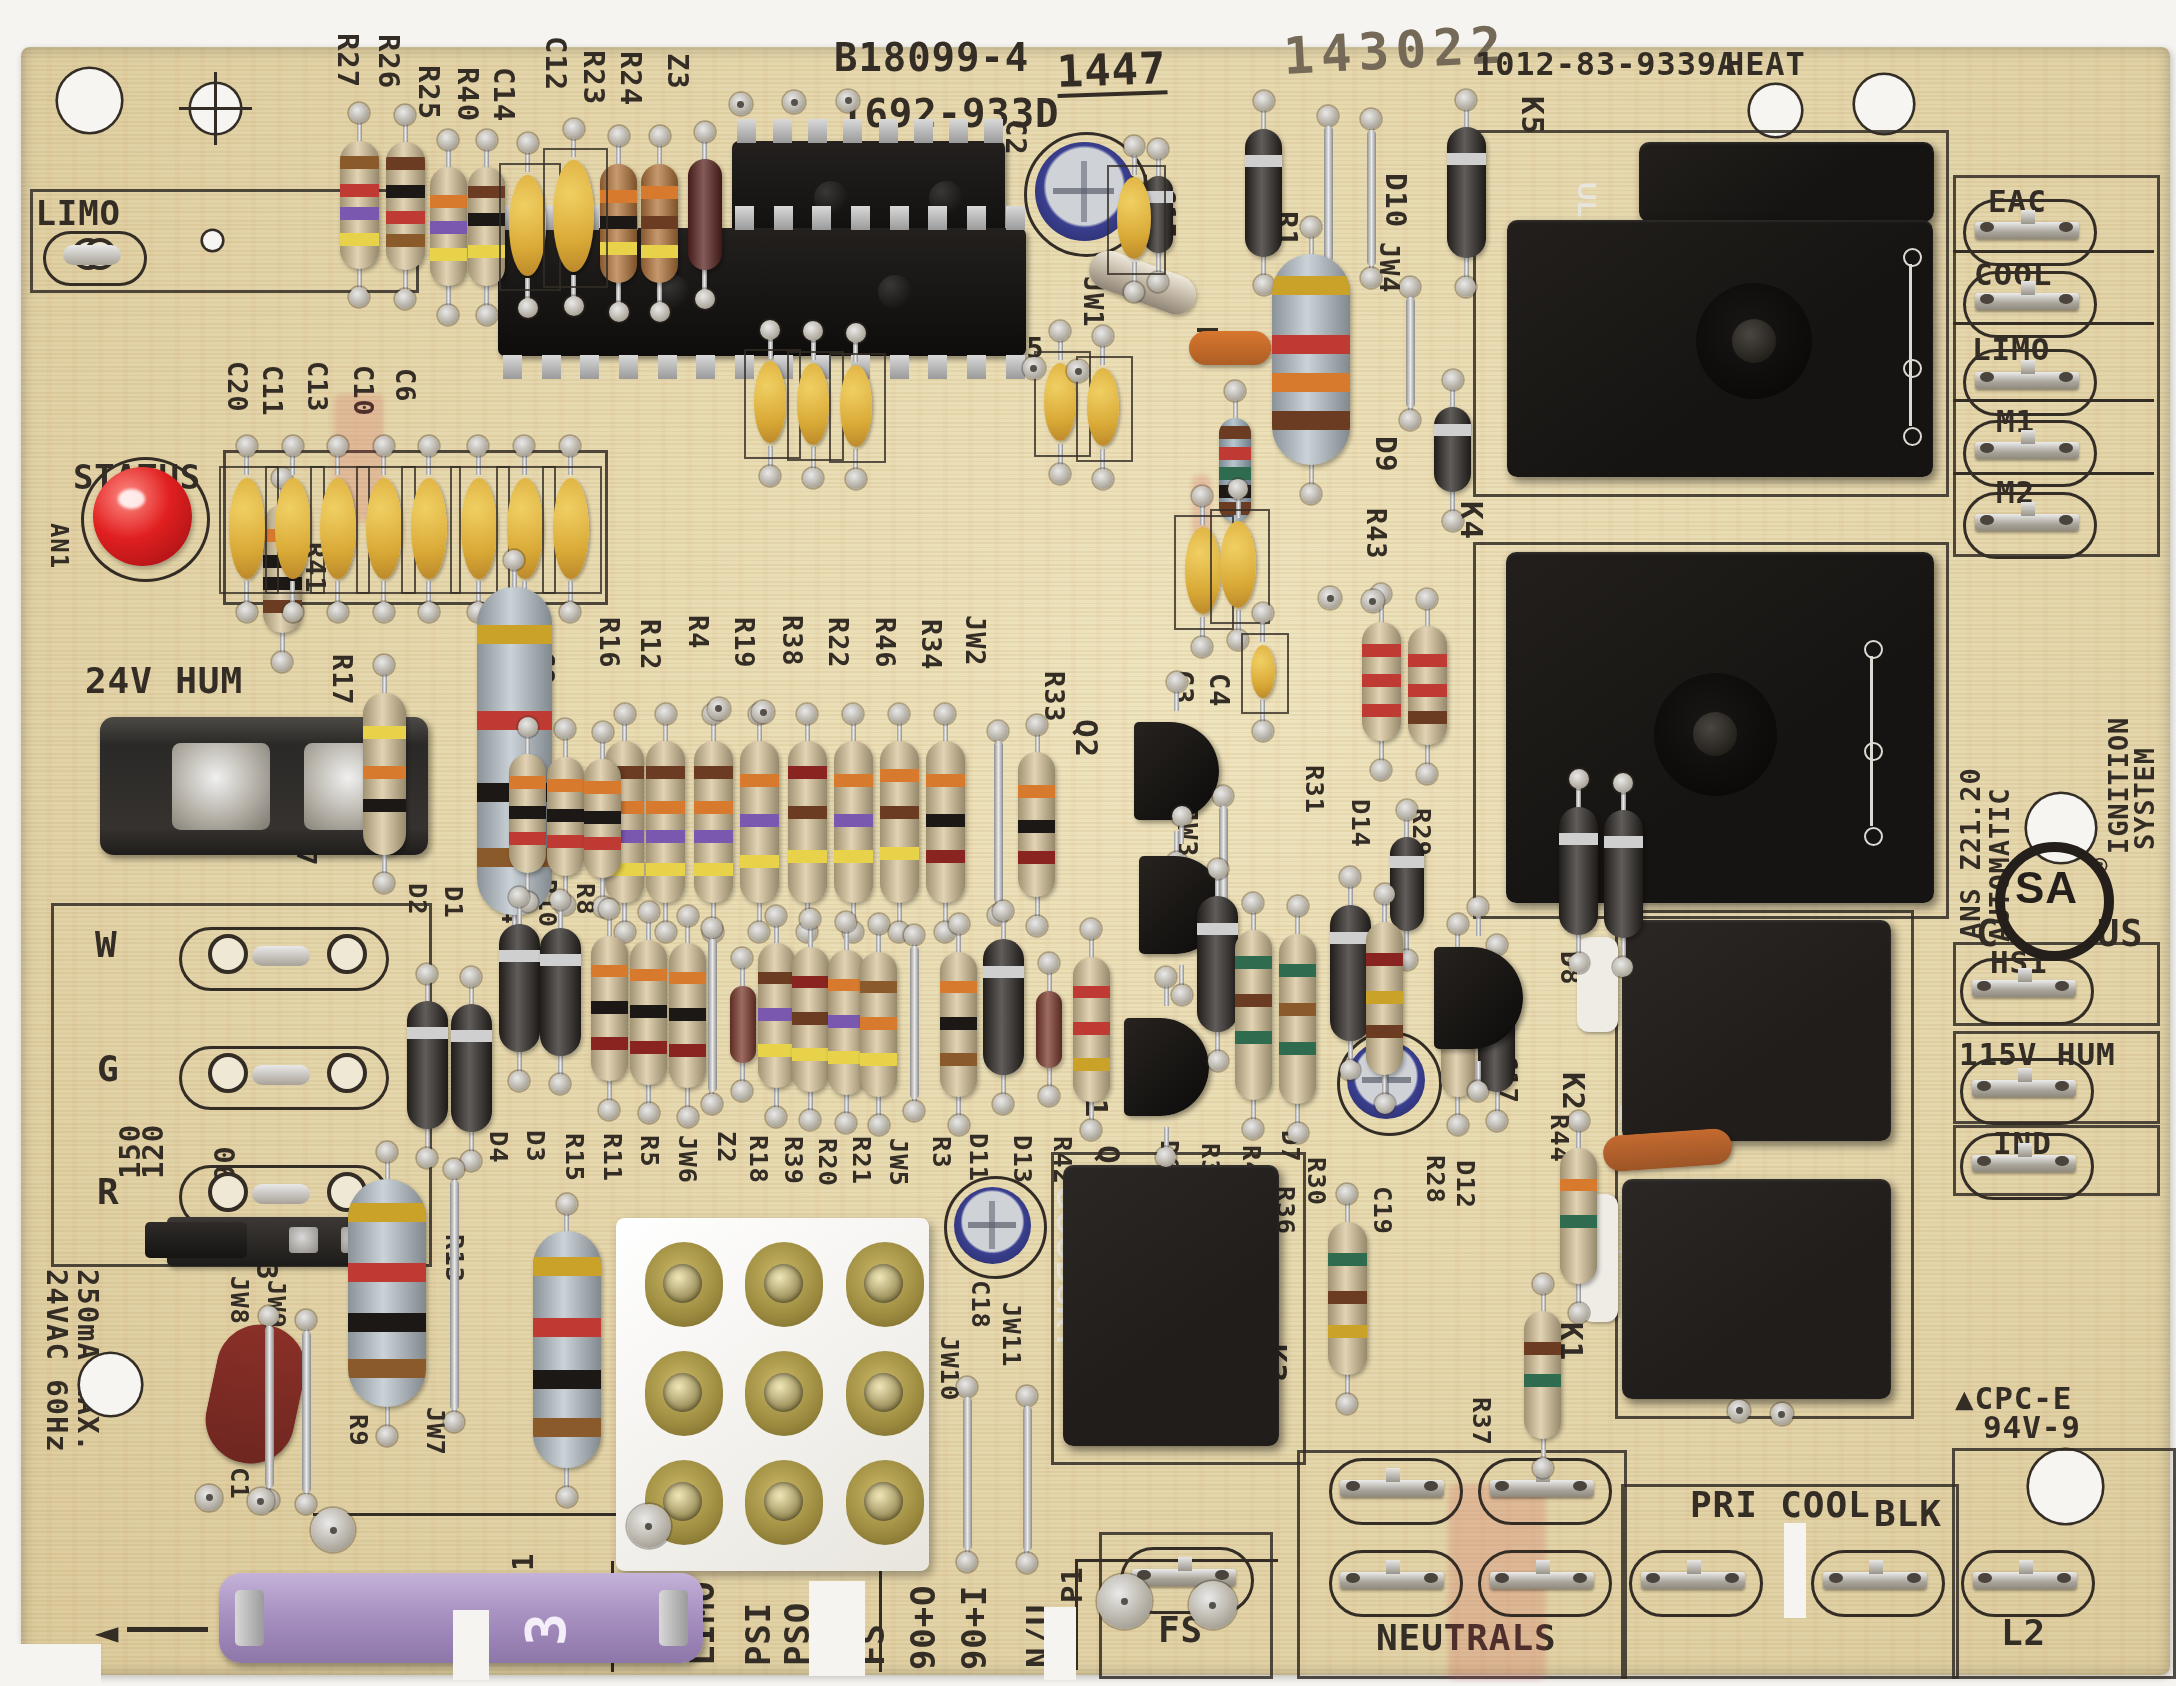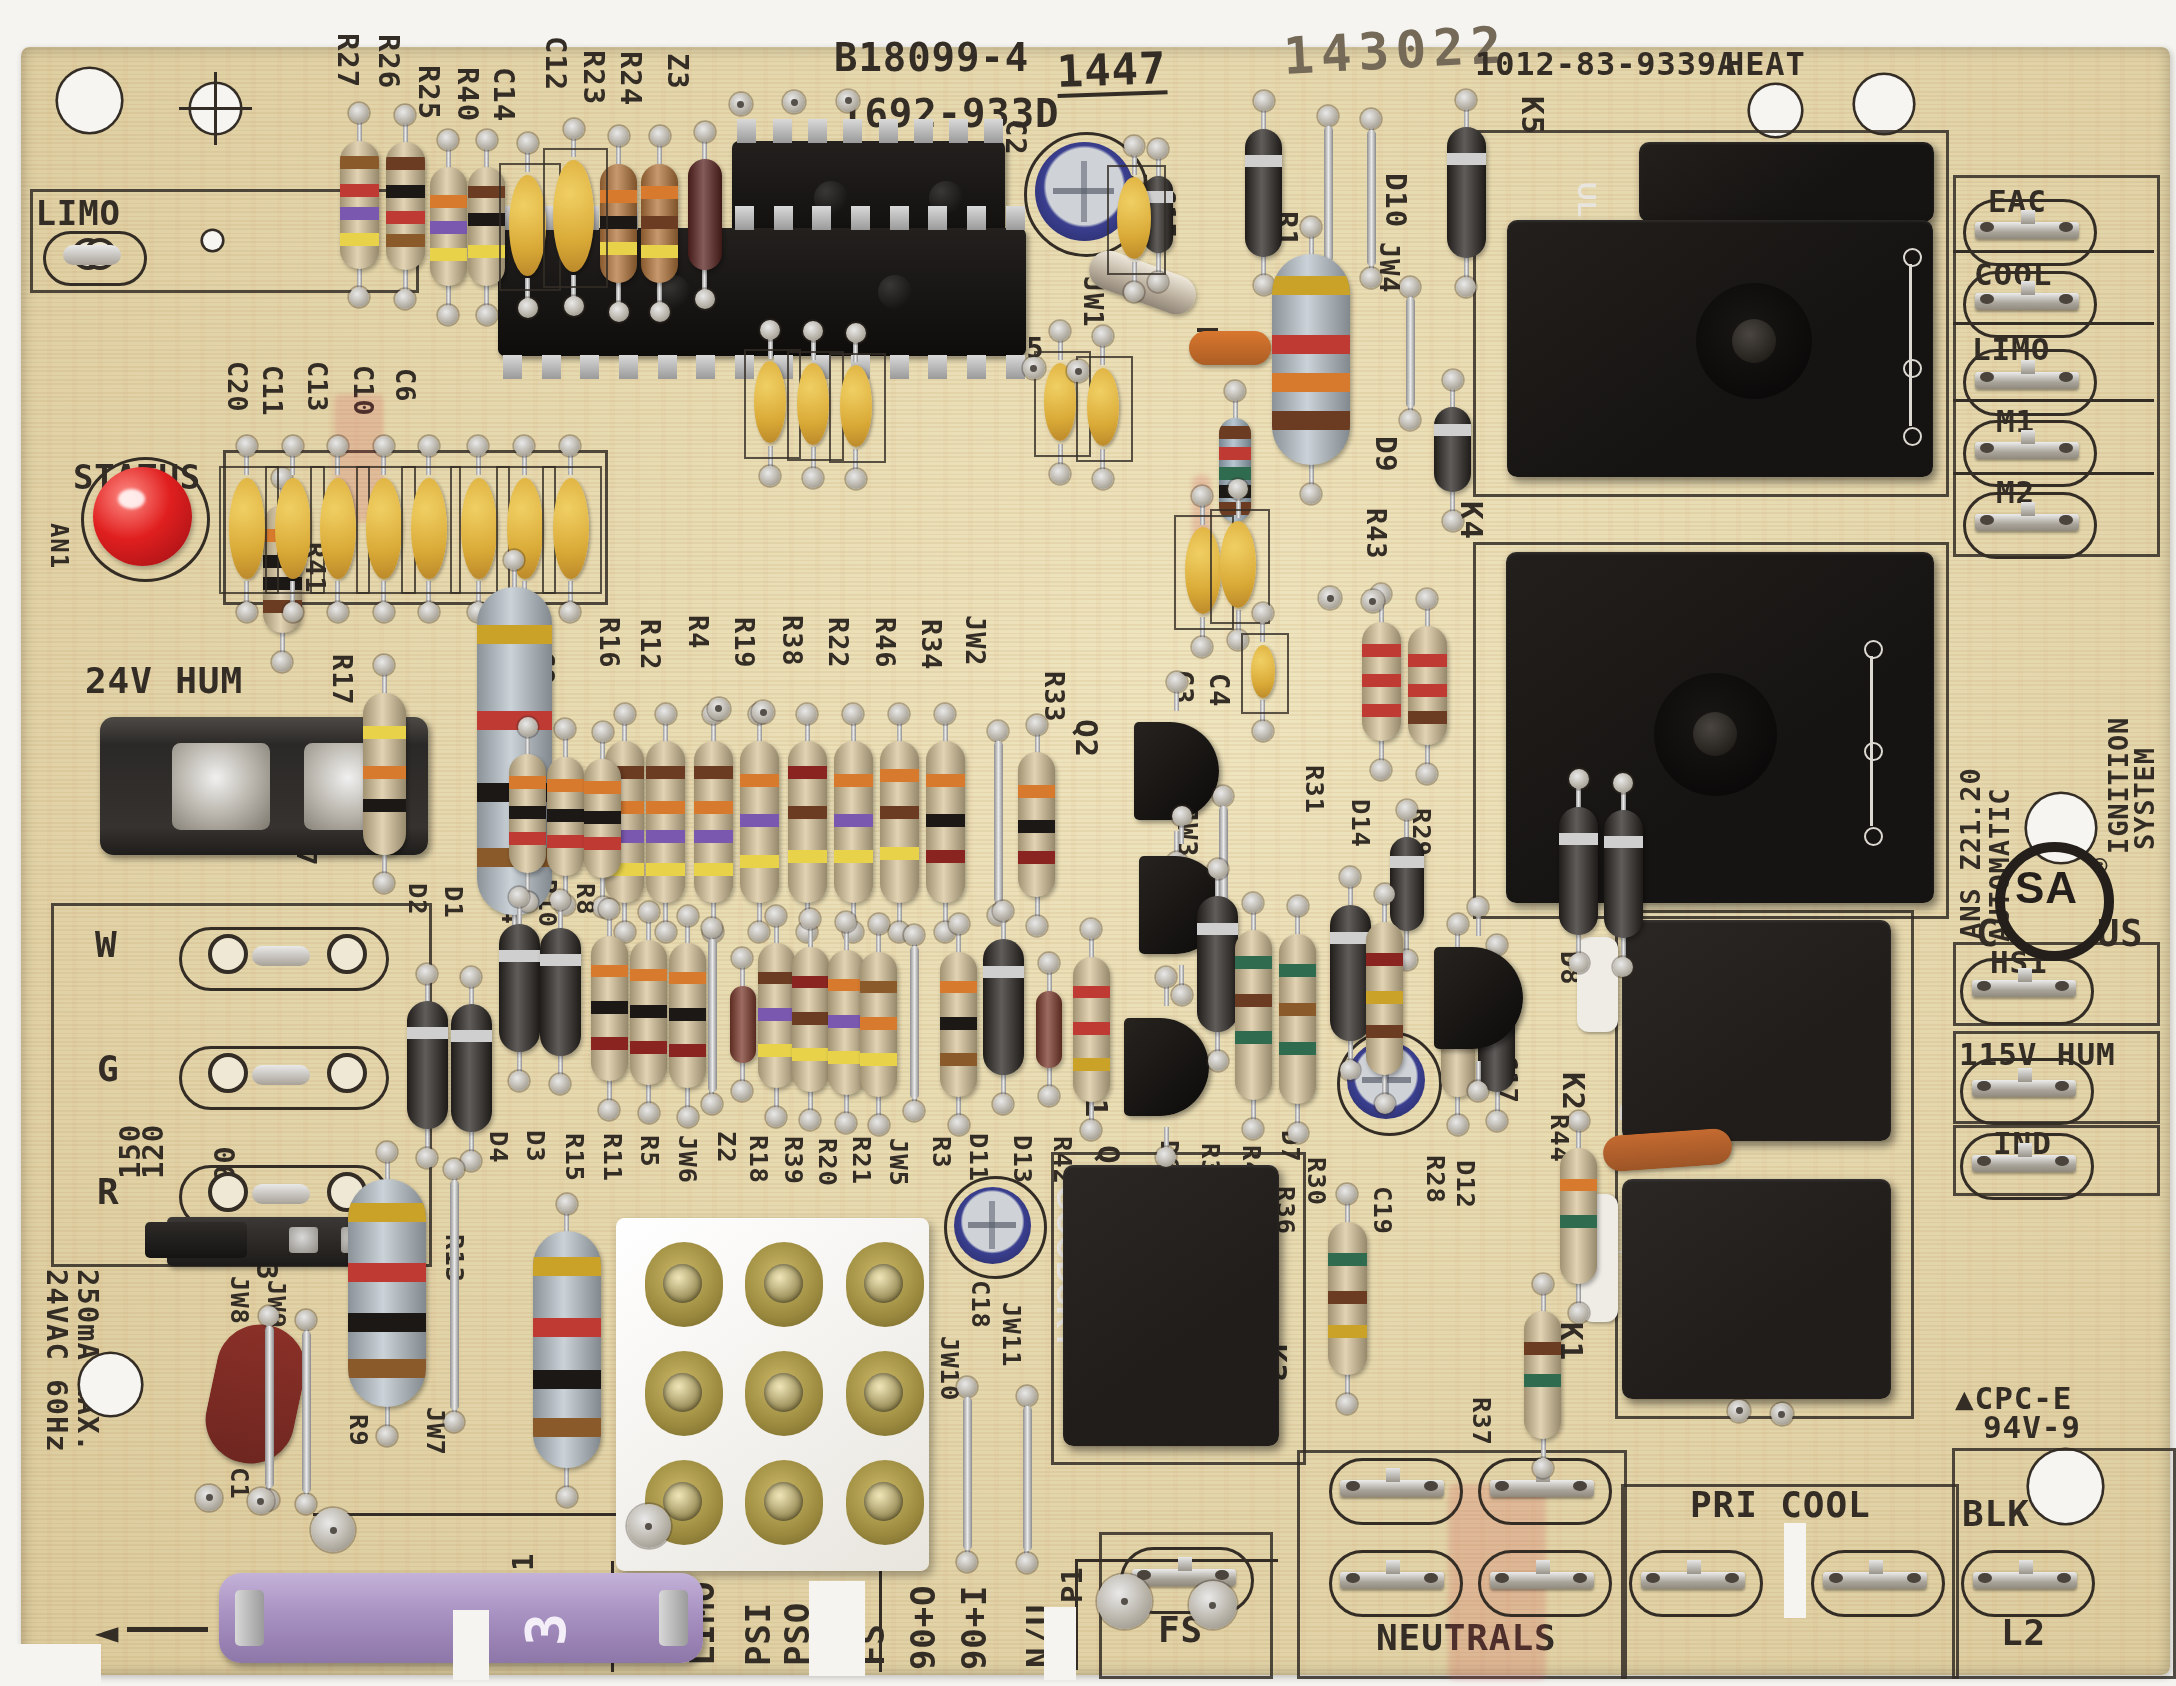--- a/index.html
+++ b/index.html
@@ -157,21 +157,21 @@
       <div class="lb" style="left: 834px; top: 1619px; font-size: 34px; transform: rotate(-90deg); color: rgb(51, 45, 38);">FS</div>
       <div class="lb" style="left: 885px; top: 1623px; font-size: 34px; transform: rotate(-90deg); color: rgb(51, 45, 38);">90+O</div>
       <div class="lb" style="left: 936px; top: 1623px; font-size: 34px; transform: rotate(-90deg); color: rgb(51, 45, 38);">90+I</div>
       <div class="lb" style="left: 1001px; top: 1621px; font-size: 34px; transform: rotate(-90deg); color: rgb(51, 45, 38);">N/U</div>
       <div class="lb" style="left: 941px; top: 1289px; font-size: 25.6px; transform: rotate(90deg); color: rgb(51, 45, 38);">JW10</div>
       <div class="lb" style="left: 972px; top: 1233px; font-size: 25.6px; transform: rotate(90deg); color: rgb(51, 45, 38);">C18</div>
       <div class="lb" style="left: 1003px; top: 1255px; font-size: 25.6px; transform: rotate(90deg); color: rgb(51, 45, 38);">JW11</div>
       <div class="lb" style="left: 1137px; top: 1565px; font-size: 36px; transform: rotate(0deg); color: rgb(51, 45, 38);">FS</div>
       <div class="lb" style="left: 1355px; top: 1573px; font-size: 36px; transform: rotate(0deg); color: rgb(51, 45, 38);">NEUTRALS</div>
       <div class="lb" style="left: 1669px; top: 1440px; font-size: 36px; transform: rotate(0deg); color: rgb(51, 45, 38);">PRI COOL</div>
-      <div class="lb" style="left: 1941px; top: 1449px; font-size: 36px; transform: rotate(0deg); color: rgb(51, 45, 38);">BLK</div>
+      <div class="lb" style="left: 1853px; top: 1449px; font-size: 36px; transform: rotate(0deg); color: rgb(51, 45, 38);">BLK</div>
       <div class="lb" style="left: 1980px; top: 1568px; font-size: 36px; transform: rotate(0deg); color: rgb(51, 45, 38);">L2</div>
       <div class="lb" style="left: 1934px; top: 1336px; font-size: 31px; transform: rotate(0deg); color: rgb(51, 45, 38);">▲CPC-E</div>
       <div class="lb" style="left: 1962px; top: 1365px; font-size: 31px; transform: rotate(0deg); color: rgb(51, 45, 38);">94V-9</div>
       <div class="lb" style="left: 1967px; top: 139px; font-size: 31px; transform: rotate(0deg); color: rgb(51, 45, 38);">EAC</div>
       <div class="lb" style="left: 1953px; top: 212px; font-size: 31px; transform: rotate(0deg); color: rgb(51, 45, 38);">COOL</div>
       <div class="lb" style="left: 1951px; top: 287px; font-size: 31px; transform: rotate(0deg); color: rgb(51, 45, 38);">LIMO</div>
       <div class="lb" style="left: 1975px; top: 359px; font-size: 31px; transform: rotate(0deg); color: rgb(51, 45, 38);">M1</div>
       <div class="lb" style="left: 1975px; top: 430px; font-size: 31px; transform: rotate(0deg); color: rgb(51, 45, 38);">M2</div>
       <div class="lb" style="left: 1969px; top: 900px; font-size: 31px; transform: rotate(0deg); color: rgb(51, 45, 38);">HSI</div>
       <div class="lb" style="left: 1938px; top: 992px; font-size: 31px; transform: rotate(0deg); color: rgb(51, 45, 38);">115V HUM</div>

